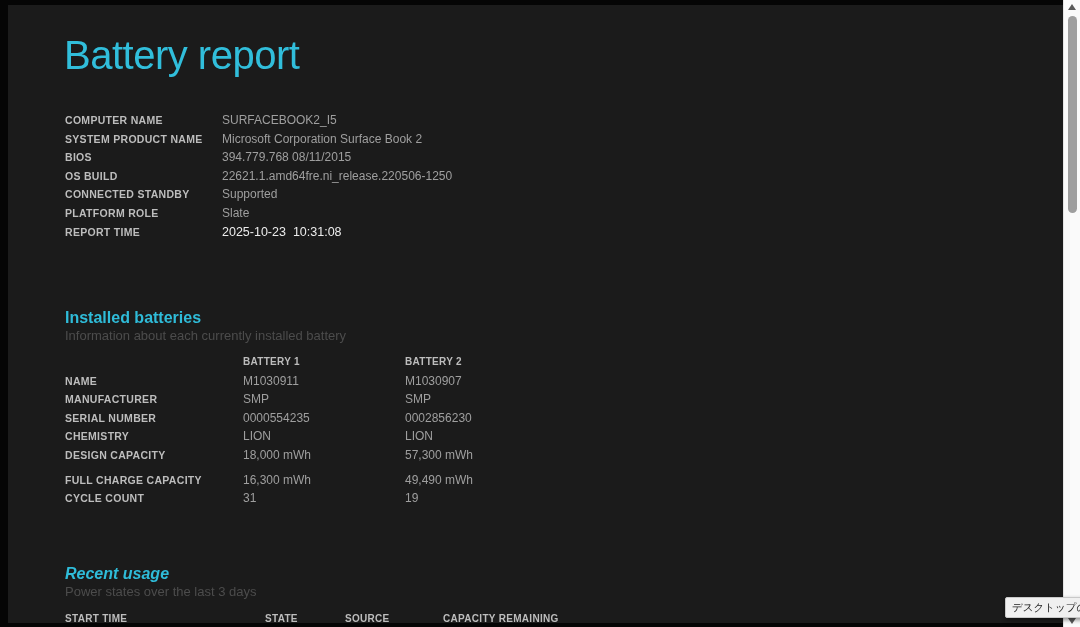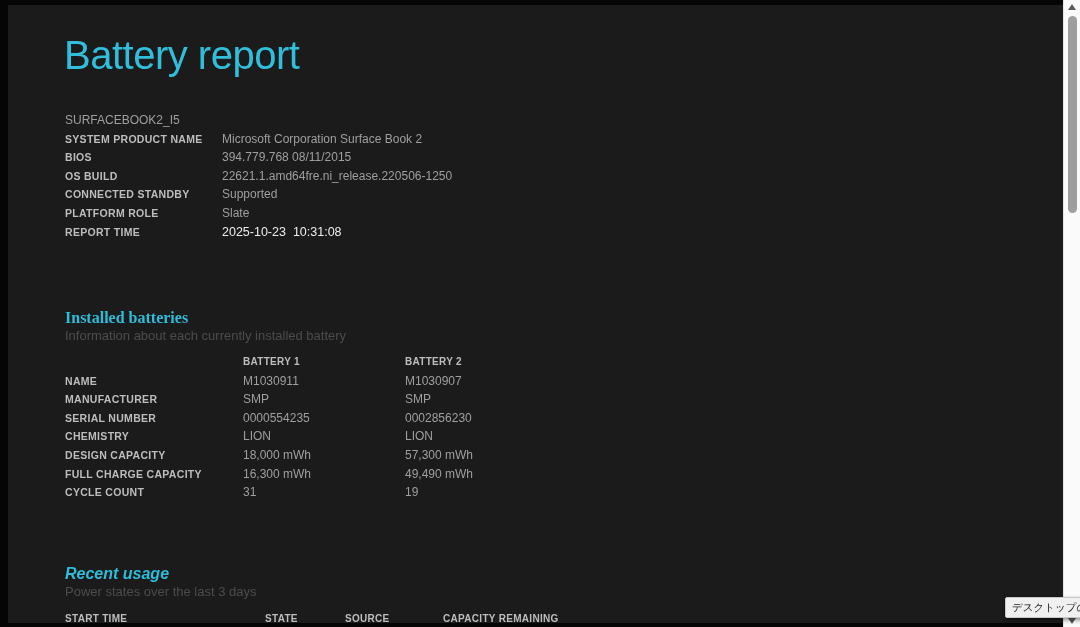--- a/index.html
+++ b/index.html
@@ -41,21 +41,21 @@
     white-space:nowrap;
   }
   .section-sub {
     position:absolute; left:57px;
     font-size:13px; color:#4c4c4c; line-height:14px;
     white-space:nowrap;
   }
   
   .battable { position:absolute; left:57px; top:348px; }
   .battable .trow { display:grid; grid-template-columns:178px 162px auto; line-height:18.6px; }
-  .battable .trow.gap { }
+  .battable .trow.gap { margin-top:6px; }
   .thead {
     font-size:10px; font-weight:bold; color:#bdbdbd; letter-spacing:0.3px;
     white-space:nowrap;
   }
   
   .usagehead {
     position:absolute; left:57px; top:606px;
     display:grid; grid-template-columns:200px 80px 98px auto;
     width:985px; line-height:16px;
   }
@@ -92,20 +92,21 @@
 </style>
 </head>
 <body>
 
 <div class="page">
 
   <h1 class="page-title">Battery report</h1>
 
   <div class="sysinfo">
     <div class="trow">
+      <div class="lbl">COMPUTER NAME</div>
       <div class="val">SURFACEBOOK2_I5</div>
     </div>
     <div class="trow">
       <div class="lbl">SYSTEM PRODUCT NAME</div>
       <div class="val">Microsoft Corporation Surface Book 2</div>
     </div>
     <div class="trow">
       <div class="lbl">BIOS</div>
       <div class="val">394.779.768 08/11/2015</div>
     </div>
@@ -120,21 +121,21 @@
     <div class="trow">
       <div class="lbl">PLATFORM ROLE</div>
       <div class="val">Slate</div>
     </div>
     <div class="trow">
       <div class="lbl">REPORT TIME</div>
       <div class="val strong">2025-10-23  10:31:08</div>
     </div>
   </div>
 
-  <div class="section-title" style="top:303px;font-family:Liberation Serif, serif;">Installed batteries</div>
+  <div class="section-title" style="top:303px;">Installed batteries</div>
   <div class="section-sub" style="top:324px;">Information about each currently installed battery</div>
 
   <div class="battable">
     <div class="trow">
       <div class="thead"></div>
       <div class="thead">BATTERY 1</div>
       <div class="thead">BATTERY 2</div>
     </div>
     <div class="trow">
       <div class="lbl">NAME</div>

